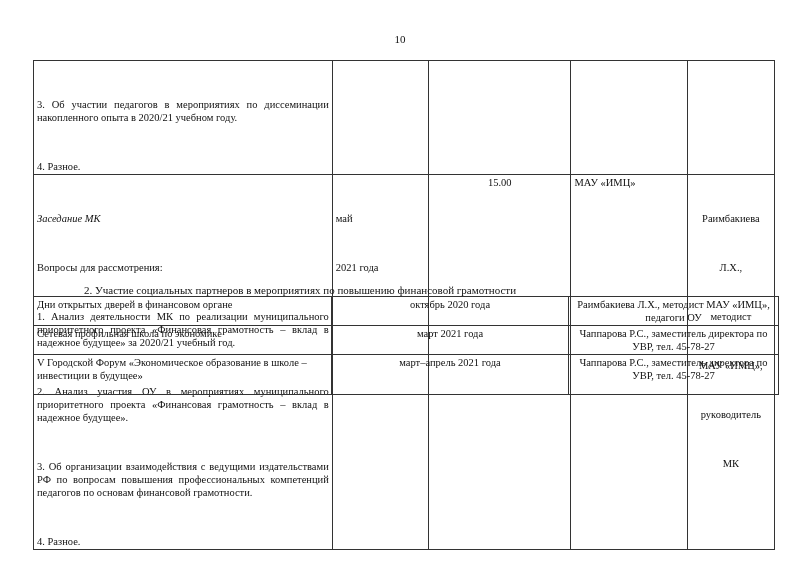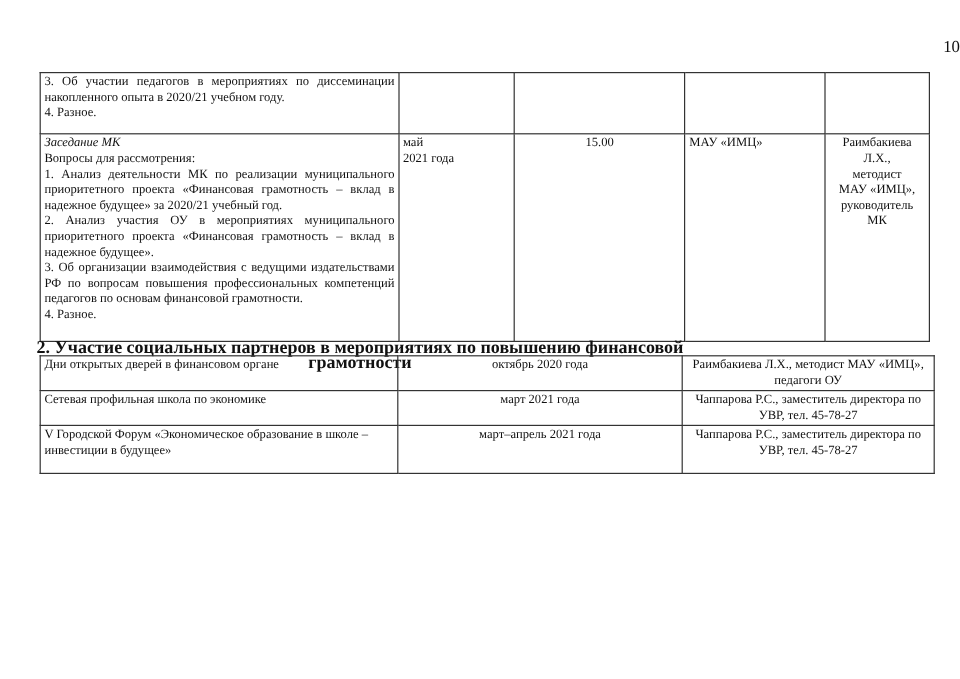--- a/index.html
+++ b/index.html
@@ -1,34 +1,34 @@
 <!DOCTYPE html>
 <html><head>
 <meta charset="utf-8">
 <style>
   html, body { margin: 0; padding: 0; background: #ffffff; }
   body { width: 800px; height: 566px; position: relative; overflow: hidden;
          font-family: "Liberation Serif", "DejaVu Serif", serif; color: #111; font-size: 10.5px; line-height: 13px; }
-  .page-number { position: absolute; top: 33px; left: 0; width: 800px; text-align: right; font-size: 14px; }
+  .page-number { position: absolute; top: 33px; left: 0; width: 800px; text-align: center; font-size: 11px; }
   table { border-collapse: collapse; position: absolute; table-layout: fixed; }
   td, th { border: 1.4px solid #333; vertical-align: top; padding: 1px 3px; font-weight: normal; }
   #top-table { left: 33px; top: 60px; width: 742px; }
   #top-table .c1 { width: 291px; text-align: justify; }
   #top-table .c2 { width: 89px; }
   #top-table .c3 { width: 135px; text-align: center; }
   #top-table .c4 { width: 109px; text-align: left; }
   #top-table .c5 { width: 80px; text-align: center; }
   .italic { font-style: italic; }
-  .section-heading { position: absolute; top: 284px; left: 0; width: 600px; text-align: center; font-weight: bold; font-size: 15px; padding-left: 0px; }
+  .section-heading { position: absolute; top: 284px; left: 0; width: 600px; text-align: center; font-weight: normal; font-size: 11px; padding-left: 0px; }
   #partners-table { left: 33px; top: 296px; width: 744px; }
   #partners-table .p1 { width: 291px; }
   #partners-table .p2 { width: 230px; text-align: center; }
   #partners-table .p3 { width: 203px; text-align: center; }
   #partners-table th { height: 22px; text-align: center; }
-  .line { display: block; }
+  .line { display: block; margin-top: 36px; }
 </style>
 </head>
 <body>
 
 <div class="page-number">10</div>
 
 <table id="top-table">
   <tbody>
       <tr style="height:51px;">
     <td class="c1">

